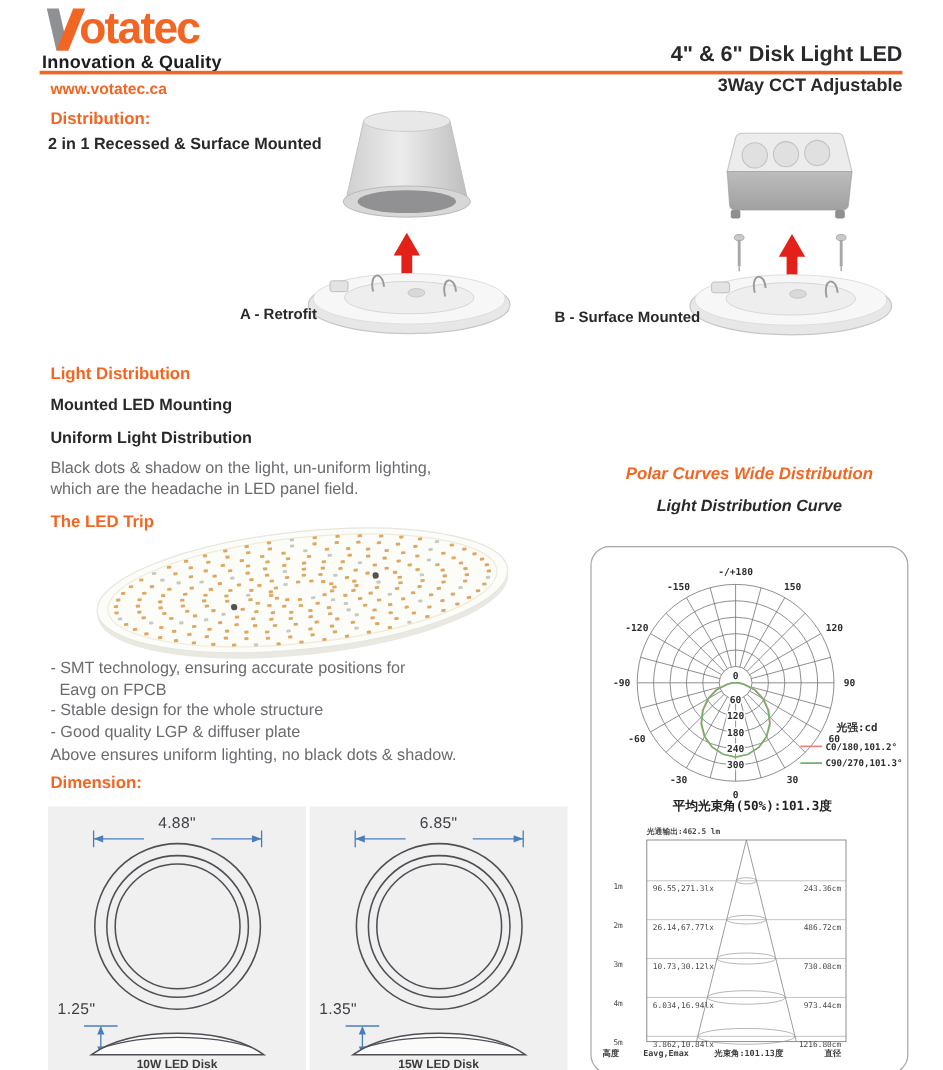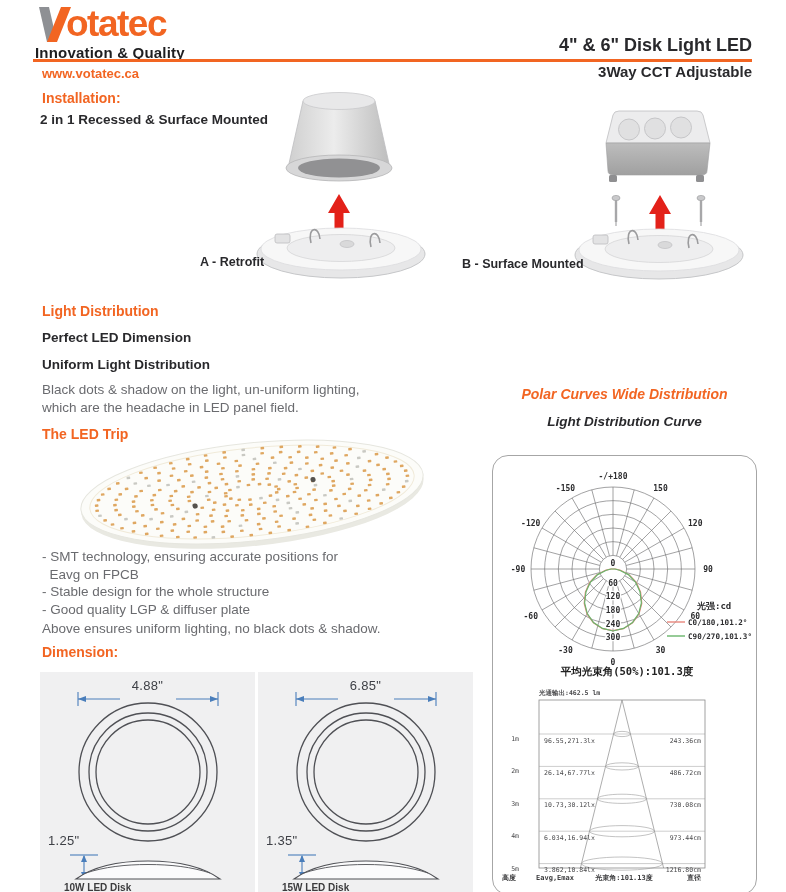--- a/index.html
+++ b/index.html
@@ -19,41 +19,41 @@
   .body-gray{font-size:13.5px;color:#6a6b6f;}
   .lbl{font-size:12.5px;font-weight:800;color:#29292c;}
   .bullets div{white-space:pre;line-height:17.6px;}
   
   .centered{left:492px;width:265px;text-align:center;font-style:italic;}
   .round-box{left:492px;top:440px;width:263px;height:438px;border:1.6px solid #a6a6a6;border-radius:16px;margin-top:15px;}
   
   .panel{top:672px;width:215px;height:220px;background:#f0f0f1;}
   .dimw{top:6px;width:100%;text-align:center;font-size:13px;color:#3e4046;letter-spacing:.3px;}
   .dimh{left:8px;top:161px;font-size:13px;color:#3e4046;letter-spacing:.3px;}
-  .cap{top:210px;width:100%;font-size:10px;font-weight:700;color:#3b3b3d;padding-left:24px;}
+  .cap{top:210px;width:100%;text-align:center;font-size:10px;font-weight:700;color:#3b3b3d;}
 </style>
 </head>
 <body>
 
 <div class="page">
 
   <div class="abs logo">
     <svg width="40" height="40">
       <polygon points="6,3 16,3 24,38 14,38" fill="#8e9094"></polygon>
       <polygon points="14,38 24,38 38,3 28,3" fill="#f26522"></polygon>
     </svg>
     <span class="logo-text">otatec</span>
   </div>
   <div class="abs tagline">Innovation &amp; Quality</div>
   <div class="abs rule"></div>
   <div class="abs website">www.votatec.ca</div>
   <div class="abs title">4" &amp; 6" Disk Light LED</div>
   <div class="abs subtitle">3Way CCT Adjustable</div>
 
-  <div class="abs h-orange" style="left:42px;top:90px">Installation:</div>
+  <div class="abs h-orange" style="left:42px;top:90px">Distribution:</div>
   <div class="abs h-dark" style="left:40px;top:112px">2 in 1 Recessed &amp; Surface Mounted</div>
 
   <svg class="abs" style="left:0;top:80px" width="786" height="215" viewBox="0 80 786 215">
     <defs>
       <linearGradient id="gCan" x1="0" x2="1" y1="0" y2="0">
         <stop offset="0" stop-color="#cfcfcf"></stop>
           <stop offset=".45" stop-color="#ececec"></stop>
           <stop offset="1" stop-color="#bdbdbd"></stop>
       </linearGradient>
       <linearGradient id="gFace" x1="0" x2="0" y1="0" y2="1">
@@ -100,21 +100,21 @@
     <use href="#screw" transform="translate(616,196)"></use>
     <use href="#screw" transform="translate(701,196)"></use>
     <use href="#arrowUp" transform="translate(660,215)"></use>
     <use href="#diskArt" transform="translate(659,252)"></use>
   </svg>
 
   <div class="abs lbl" style="left:200px;top:255px">A - Retrofit</div>
   <div class="abs lbl" style="left:462px;top:257px">B - Surface Mounted</div>
 
   <div class="abs h-orange" style="left:42px;top:303px">Light Distribution</div>
-  <div class="abs h-dark" style="left:42px;top:330px">Perfect LED Dimension</div>
+  <div class="abs h-dark" style="left:42px;top:330px">Mounted LED Mounting</div>
   <div class="abs h-dark" style="left:42px;top:357px">Uniform Light Distribution</div>
   <div class="abs body-gray" style="left:42px;top:382px">Black dots &amp; shadow on the light, un-uniform lighting,</div>
   <div class="abs body-gray" style="left:42px;top:400px">which are the headache in LED panel field.</div>
   <div class="abs h-orange" style="left:42px;top:426px">The LED Trip</div>
 
   <svg id="led-board" class="abs" style="left:52px;top:432px" width="390" height="118" viewBox="0 0 390 118">
       <g transform="translate(200,60) rotate(-6)">
         <ellipse cx="0" cy="4" rx="172" ry="50" fill="#e9e9e2"></ellipse>
         <ellipse cx="0" cy="0" rx="172" ry="49" fill="#fcfcf9" stroke="#e6e6df" stroke-width="1"></ellipse>
         <ellipse cx="0" cy="0" rx="163" ry="44" fill="none" stroke="#f0ead9" stroke-width="1"></ellipse>

